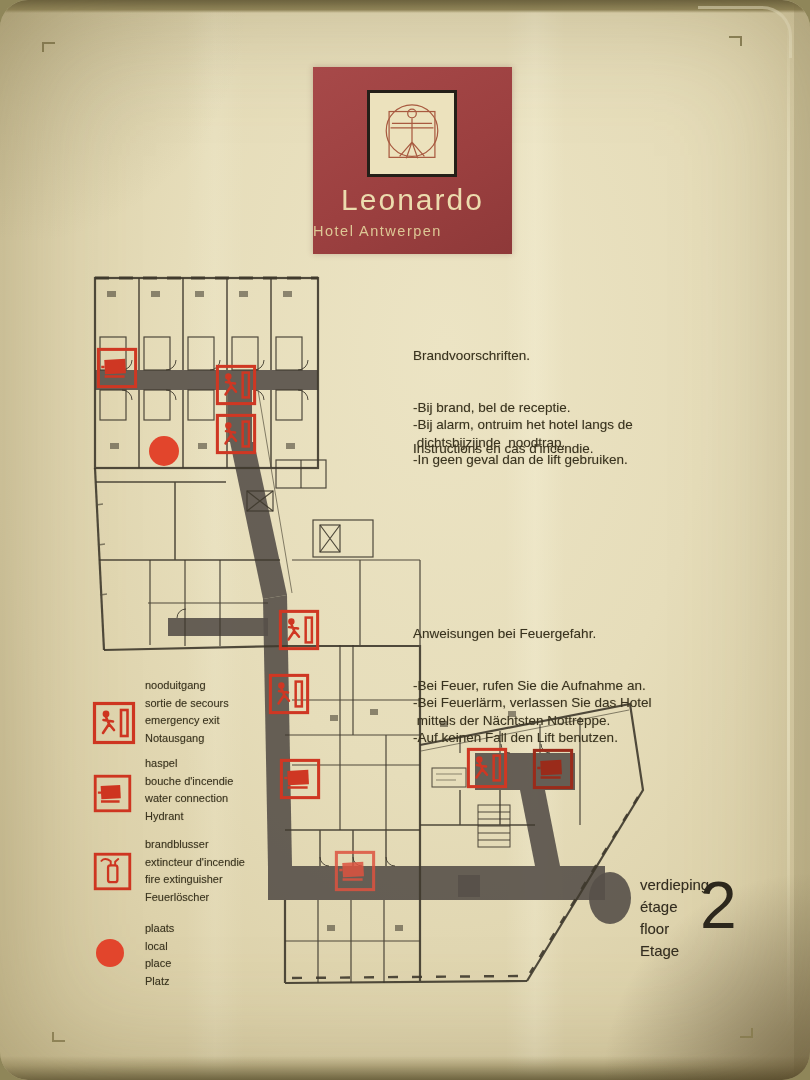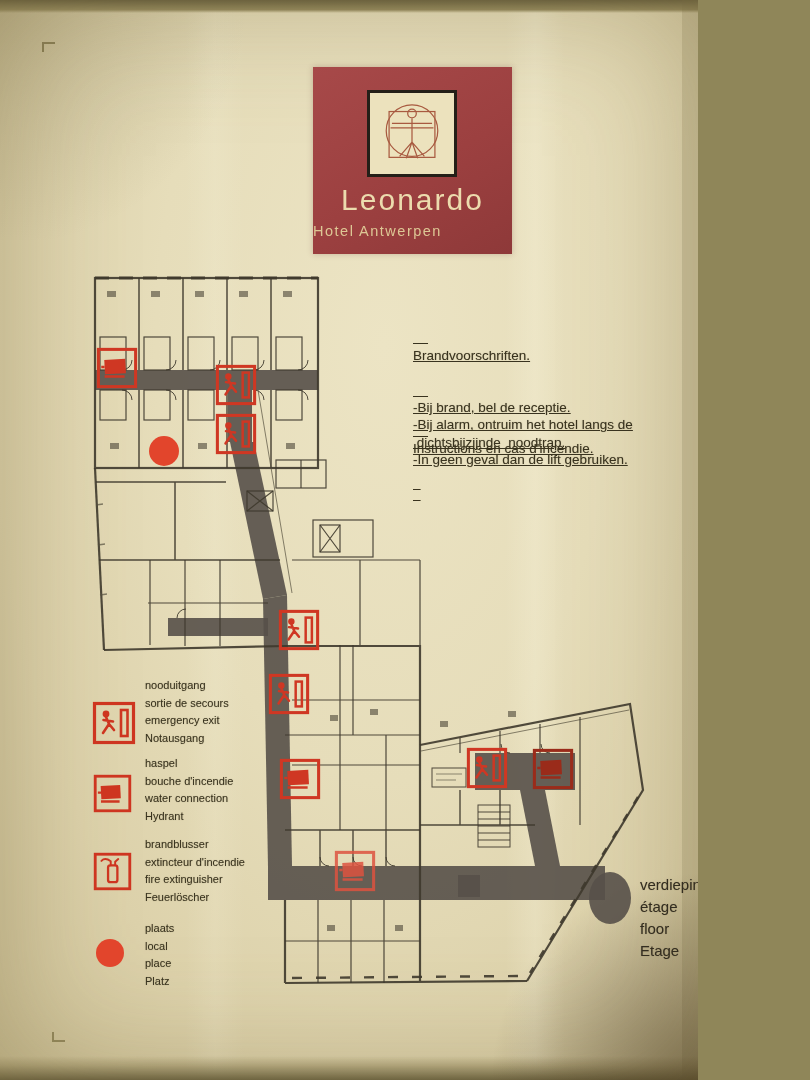--- a/index.html
+++ b/index.html
@@ -1,20 +1,21 @@
 <!DOCTYPE html>
 <html><head>
 <meta charset="utf-8">
 <style>
   html,body{margin:0;padding:0;background:#8f8659;}
   *{box-sizing:border-box;}
   .photo{
-    position:relative;width:698px;height:1080px;overflow:hidden;
+    position:relative;width:810px;height:1080px;overflow:hidden;
     font-family:"Liberation Sans",sans-serif;
     background:radial-gradient(ellipse at 55% 32%, #ece4c4 0%, #e6ddba 42%, #ddd2ab 72%, #cdc197 100%);
+    border-radius:28px;
   }
   .vignette{position:absolute;inset:0;box-shadow:inset 0 0 130px rgba(115,100,55,.38);pointer-events:none;}
   .top-strip{position:absolute;left:0;top:0;width:810px;height:13px;
     background:linear-gradient(to bottom,#6b6240,#958a5e 75%,rgba(150,138,92,0));}
   .bottom-strip{position:absolute;left:0;top:1056px;width:810px;height:24px;
     background:linear-gradient(to top,#6e6543,rgba(140,128,85,.45) 60%,rgba(140,128,85,0));}
   .br-shadow{position:absolute;right:0;bottom:0;width:230px;height:220px;
     background:radial-gradient(circle at 100% 100%,rgba(62,48,26,.55),rgba(62,48,26,0) 65%);}
   .tl-shade{position:absolute;left:0;top:0;width:260px;height:240px;
     background:radial-gradient(circle at 0% 0%,rgba(95,85,48,.22),rgba(95,85,48,0) 70%);}
@@ -38,21 +39,21 @@
     box-shadow:0 0 6px rgba(90,40,40,.25);}
   .logo-art{position:absolute;left:54px;top:23px;width:90px;height:87px;background:#ece2bd;
     border:3px solid #241f18;}
   .logo-brand{position:absolute;left:0;top:116px;width:100%;text-align:center;
     font-size:30px;letter-spacing:2px;color:#ecdcae;font-weight:400;}
   .logo-sub{position:absolute;left:0;top:156px;width:100%;
     font-size:14.5px;letter-spacing:1.5px;color:#ddc795;}
 
   
   .instr{position:absolute;left:413px;width:260px;color:#39331f;white-space:pre;
-    font-size:13.5px;line-height:17.4px;text-shadow:0 0 1px rgba(70,60,30,.35);text-decoration:underline;}
+    font-size:13.5px;line-height:17.4px;text-shadow:0 0 1px rgba(70,60,30,.35);}
   .instr-title{white-space:pre;}
 
   
   .legend-labels{position:absolute;left:145px;color:#39331f;white-space:pre;
     font-size:11px;line-height:17.6px;text-shadow:0 0 1px rgba(70,60,30,.35);}
   .legend-icon{position:absolute;color:#ce3520;}
 
   
   .floor-labels{position:absolute;left:640px;top:874px;color:#332d20;font-size:15px;
     line-height:22px;white-space:pre;text-shadow:0 0 1px rgba(70,60,30,.3);}
@@ -245,20 +246,27 @@
   <div class="instr" style="top:312px">
     <div class="instr-title">Brandvoorschriften.</div>
     <div>-Bij brand, bel de receptie.
 -Bij alarm, ontruim het hotel langs de
  dichtsbijzijnde  noodtrap.
 -In geen geval dan de lift gebruiken.</div>
   </div>
   <div class="instr" style="top:405px">
     <div class="instr-title">Instructions en cas d'incendie.</div>
   </div>
+  <div class="instr" style="top:590px">
+    <div class="instr-title">Anweisungen bei Feuergefahr.</div>
+    <div>-Bei Feuer, rufen Sie die Aufnahme an.
+-Bei Feuerlärm, verlassen Sie das Hotel
+ mittels der Nächtsten Nottreppe.
+-Auf keinen Fall den Lift benutzen.</div>
+  </div>
 
   <div>
     <svg class="legend-icon" style="left:92px;top:701px" width="44" height="44">
         <use href="#sym-emergency-exit"></use>
       </svg>
     <div class="legend-labels" style="top:677px">nooduitgang
 sortie de secours
 emergency exit
 Notausgang</div>
 

